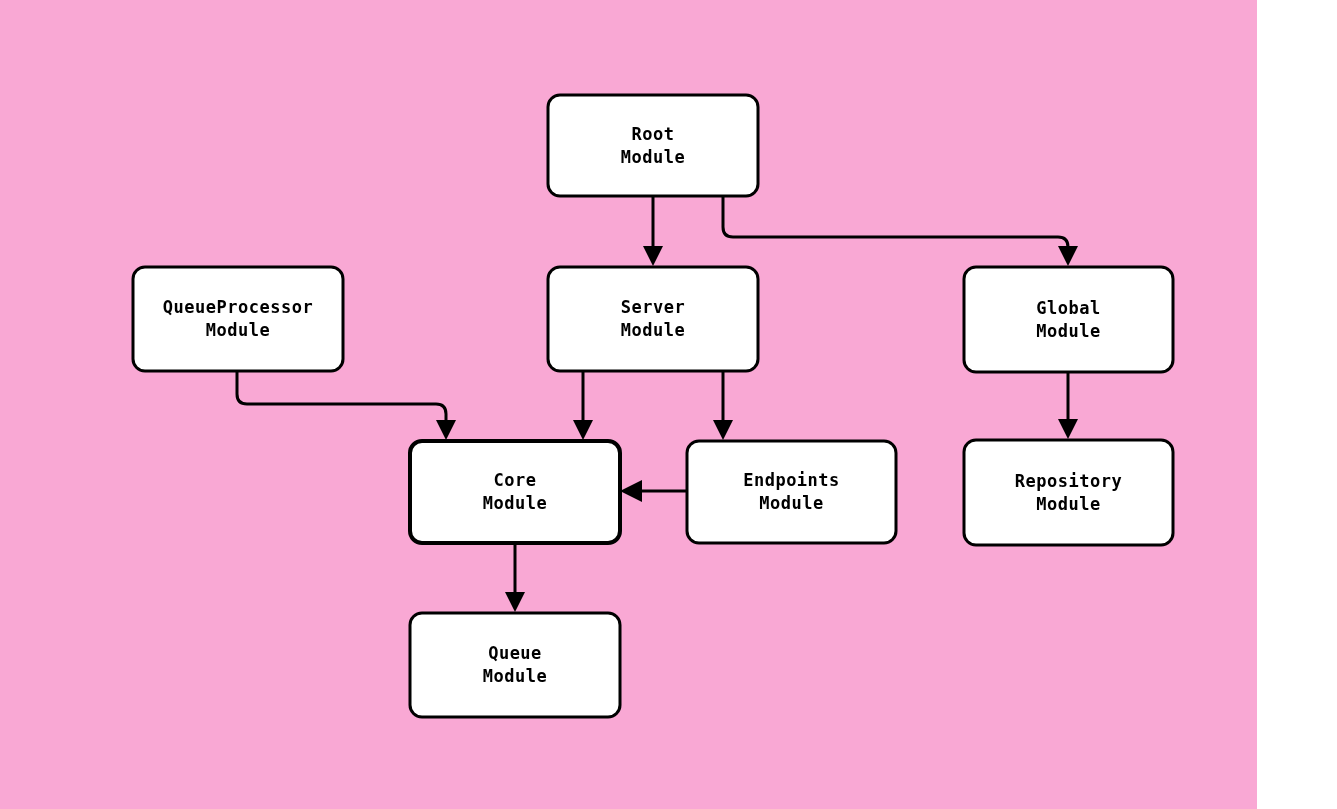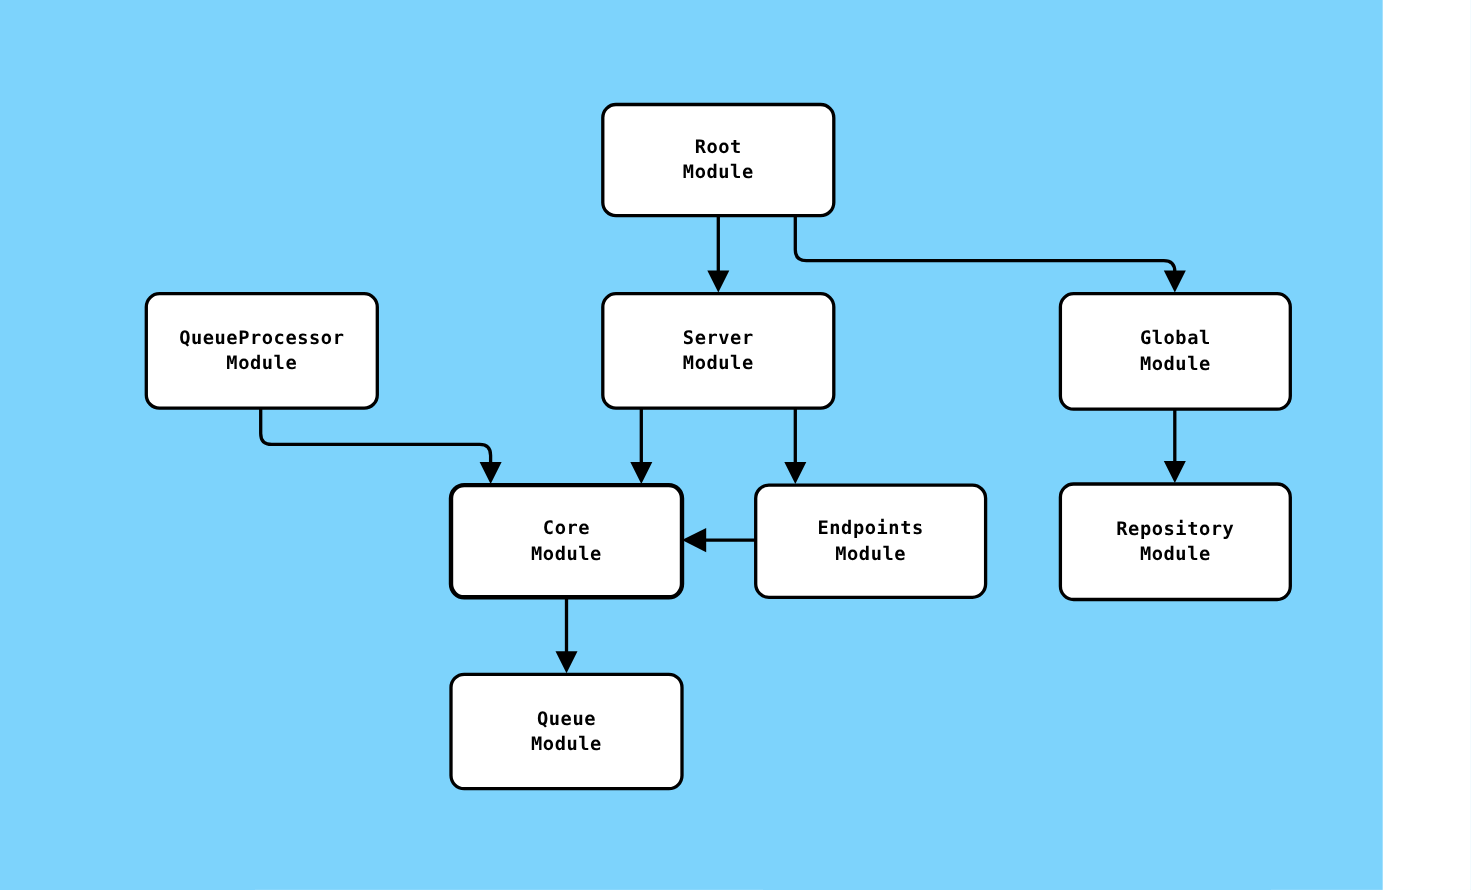--- a/index.html
+++ b/index.html
@@ -11,21 +11,21 @@
   body {
     width: 1337px;
     height: 809px;
     overflow: hidden;
     font-family: "DejaVu Sans Mono", "Liberation Mono", monospace;
   }
   #diagram-root {
     position: relative;
     width: 1257px;
     height: 809px;
-    background: #7dd3fc;
+    background: #f9a8d4;
   }
   svg.diagram-canvas {
     display: block;
     width: 1337px;
     height: 809px;
   }
   .node-box {
     fill: #ffffff;
     stroke: #000000;
     stroke-width: 3;

